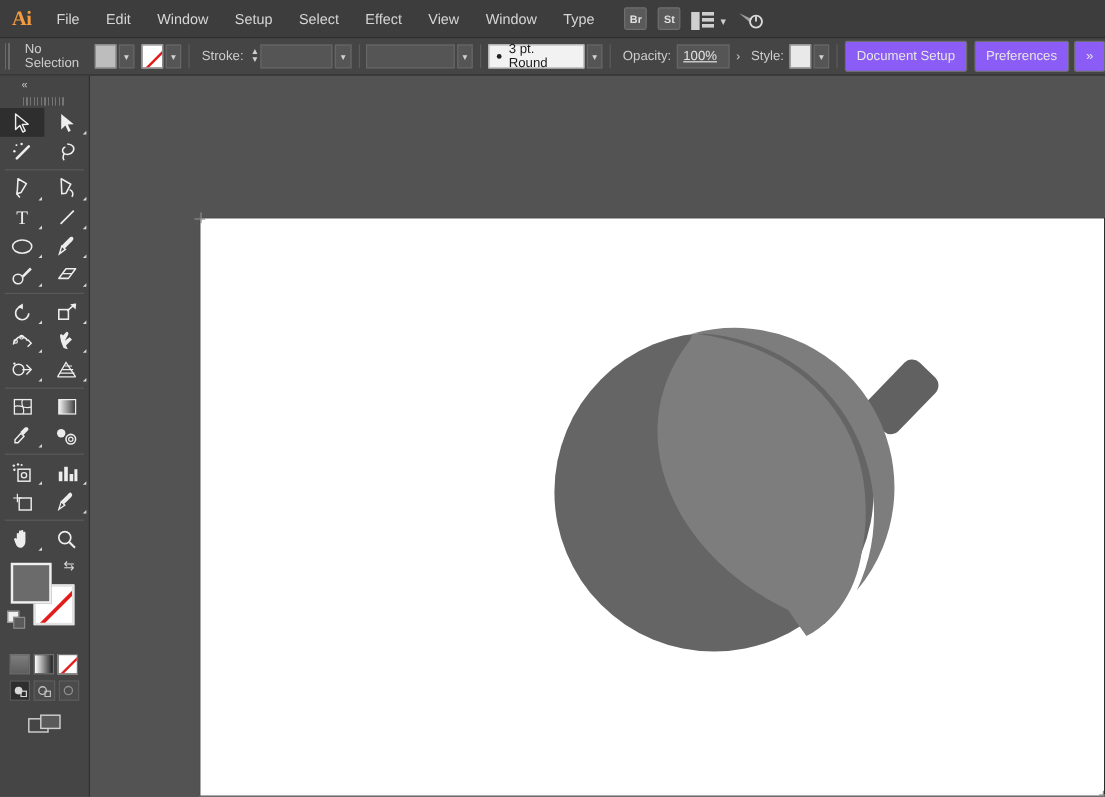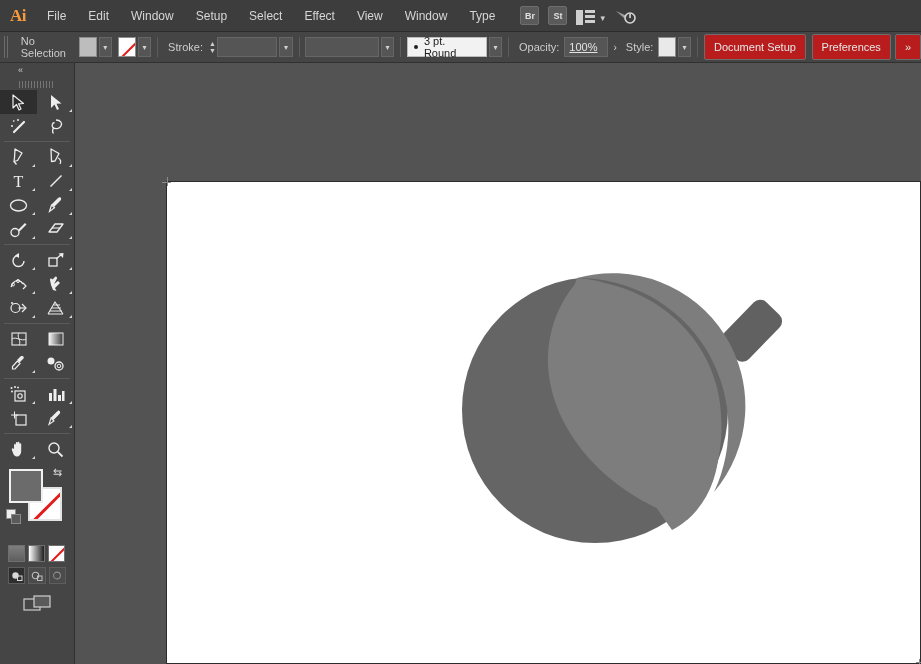--- a/index.html
+++ b/index.html
@@ -87,21 +87,21 @@
   .field.w-opacity{ width:52px;text-decoration:underline; }
   .brush-white{
     height:20px; width:95px; background:#f2f2f2; color:#1c1c1c;
     font-size:11px; display:flex; align-items:center; gap:6px;
     padding:0 6px; border:1px solid #bbb;
   }
   .bdot{ width:4px; height:4px; border-radius:50%; background:#222; }
   .arrow-r{ font-size:10px; color:#d0d0d0; padding:0 5px; }
   .style-sw{ width:21px; height:20px; background:#e9e9e9; border:1px solid #8d8d8d; }
   .cbtn{
-    height:20px; padding:12px 9px; background:#b91c1c; border:1px solid #6d6d6d;
+    height:20px; padding:12px 9px; background:#8b5cf6; border:1px solid #6d6d6d;
     border-radius:2px; color:#e6e6e6; font-size:11px;
     display:flex; align-items:center; white-space:nowrap;
   }
 
   
   .tabbar{
     position:absolute; left:0; top:63px; width:921px; height:30px;
     background:#3b3b3b; border-bottom:1px solid #2b2b2b;
   }
   .doctab{

